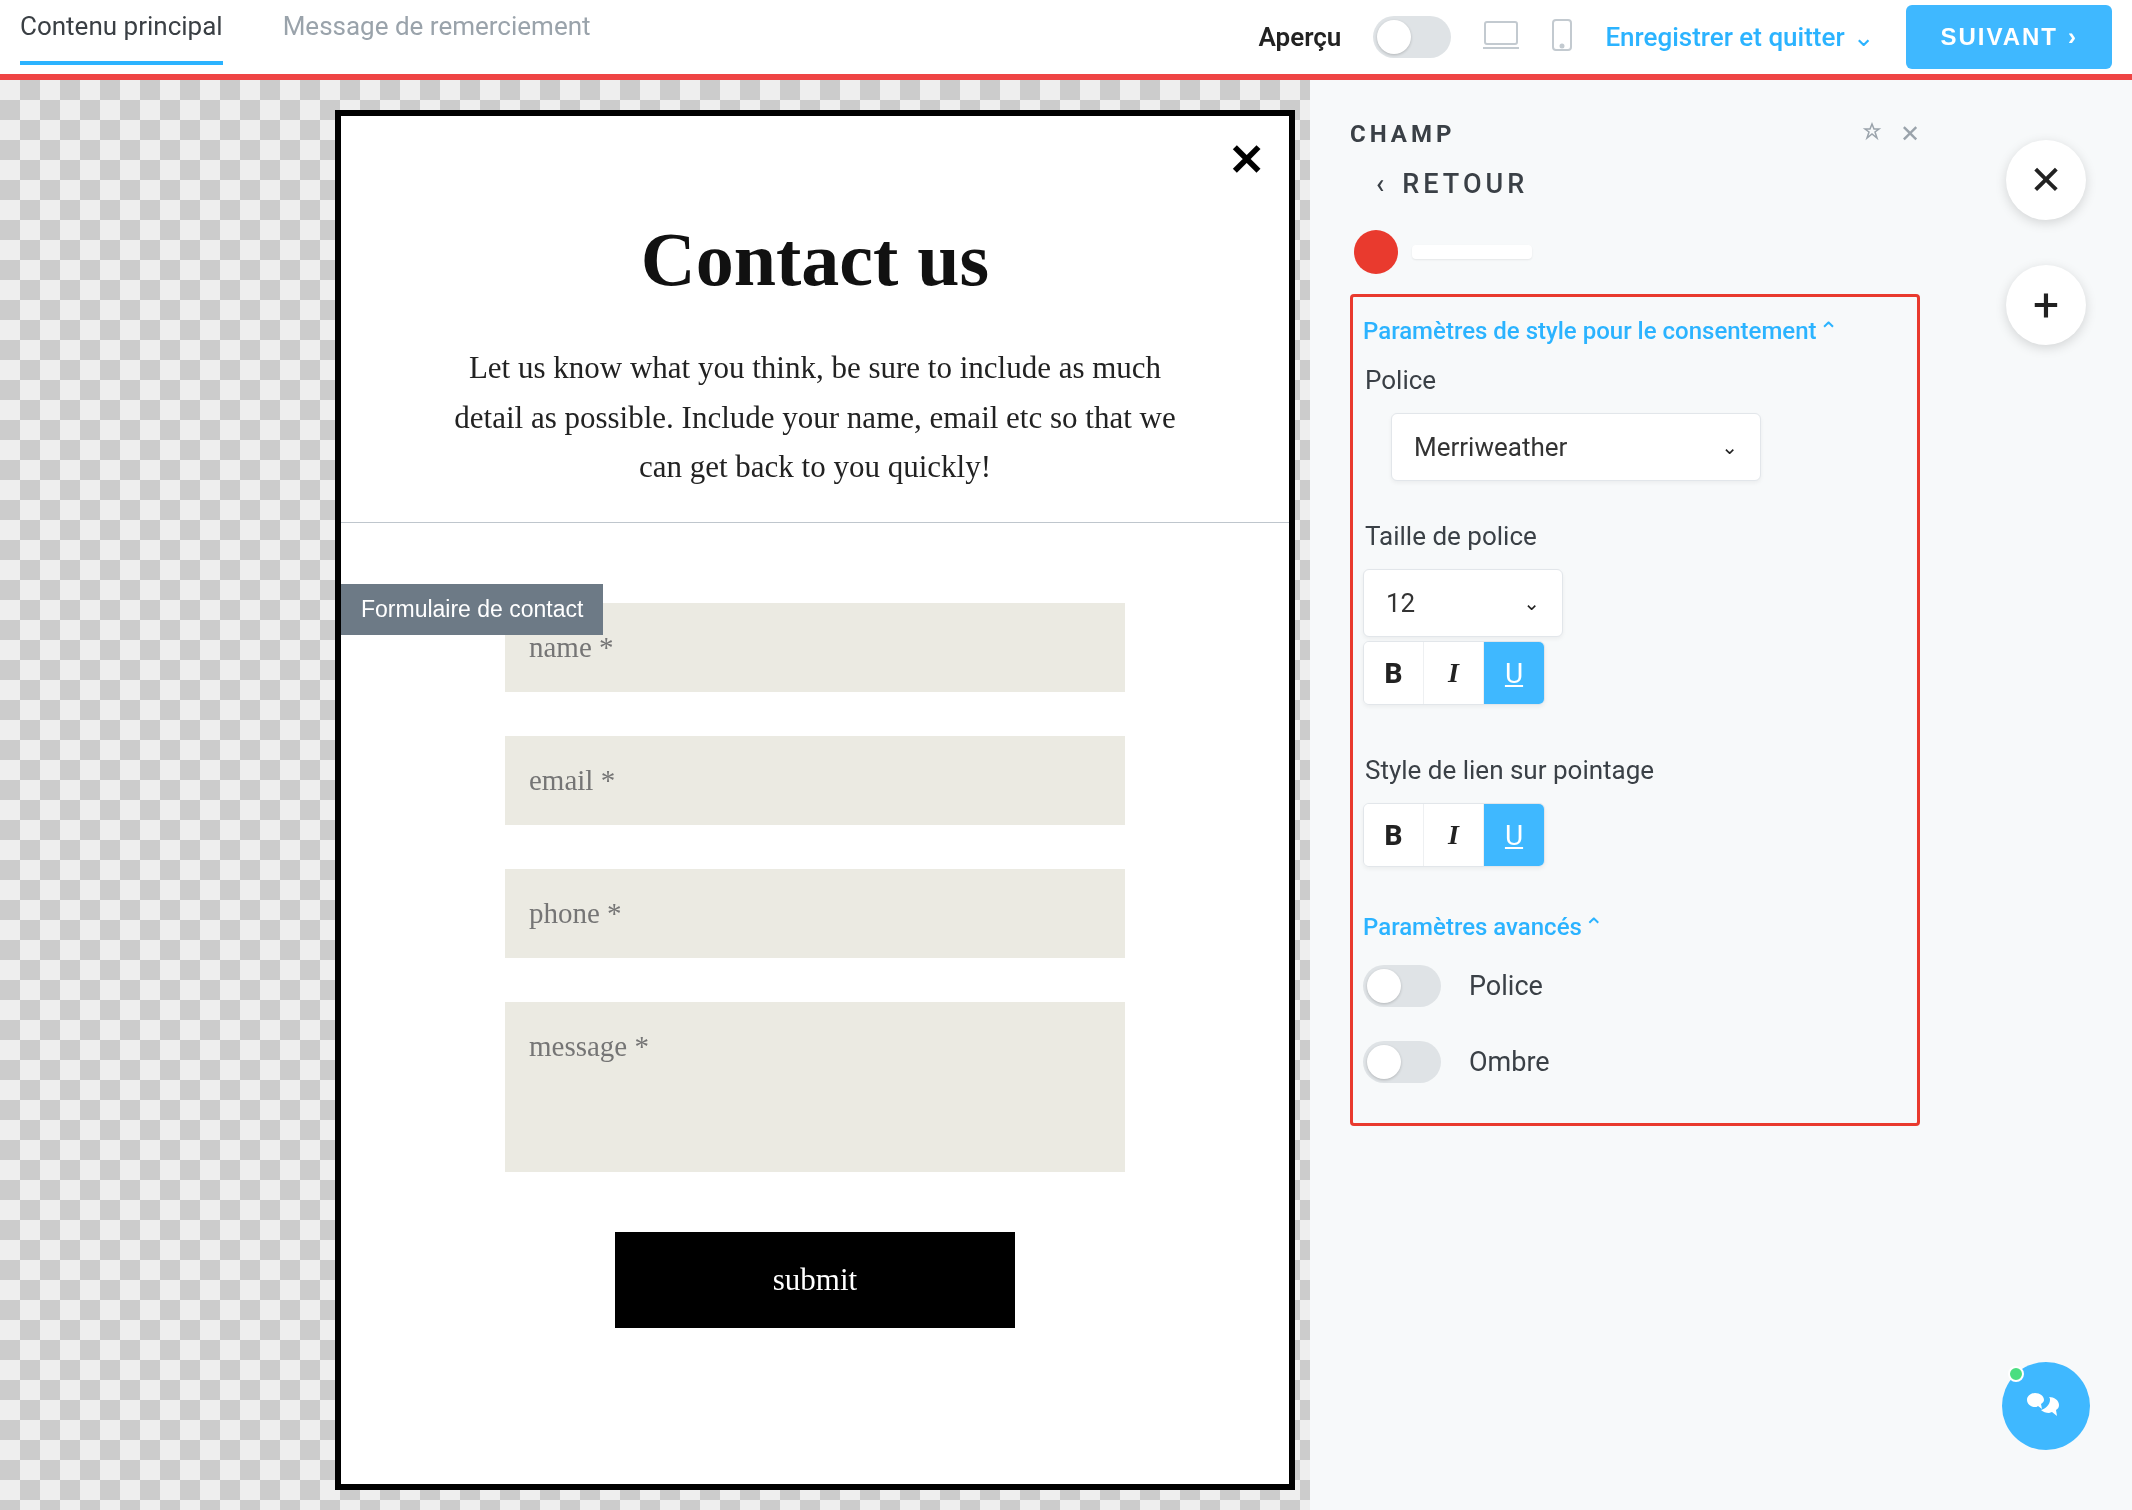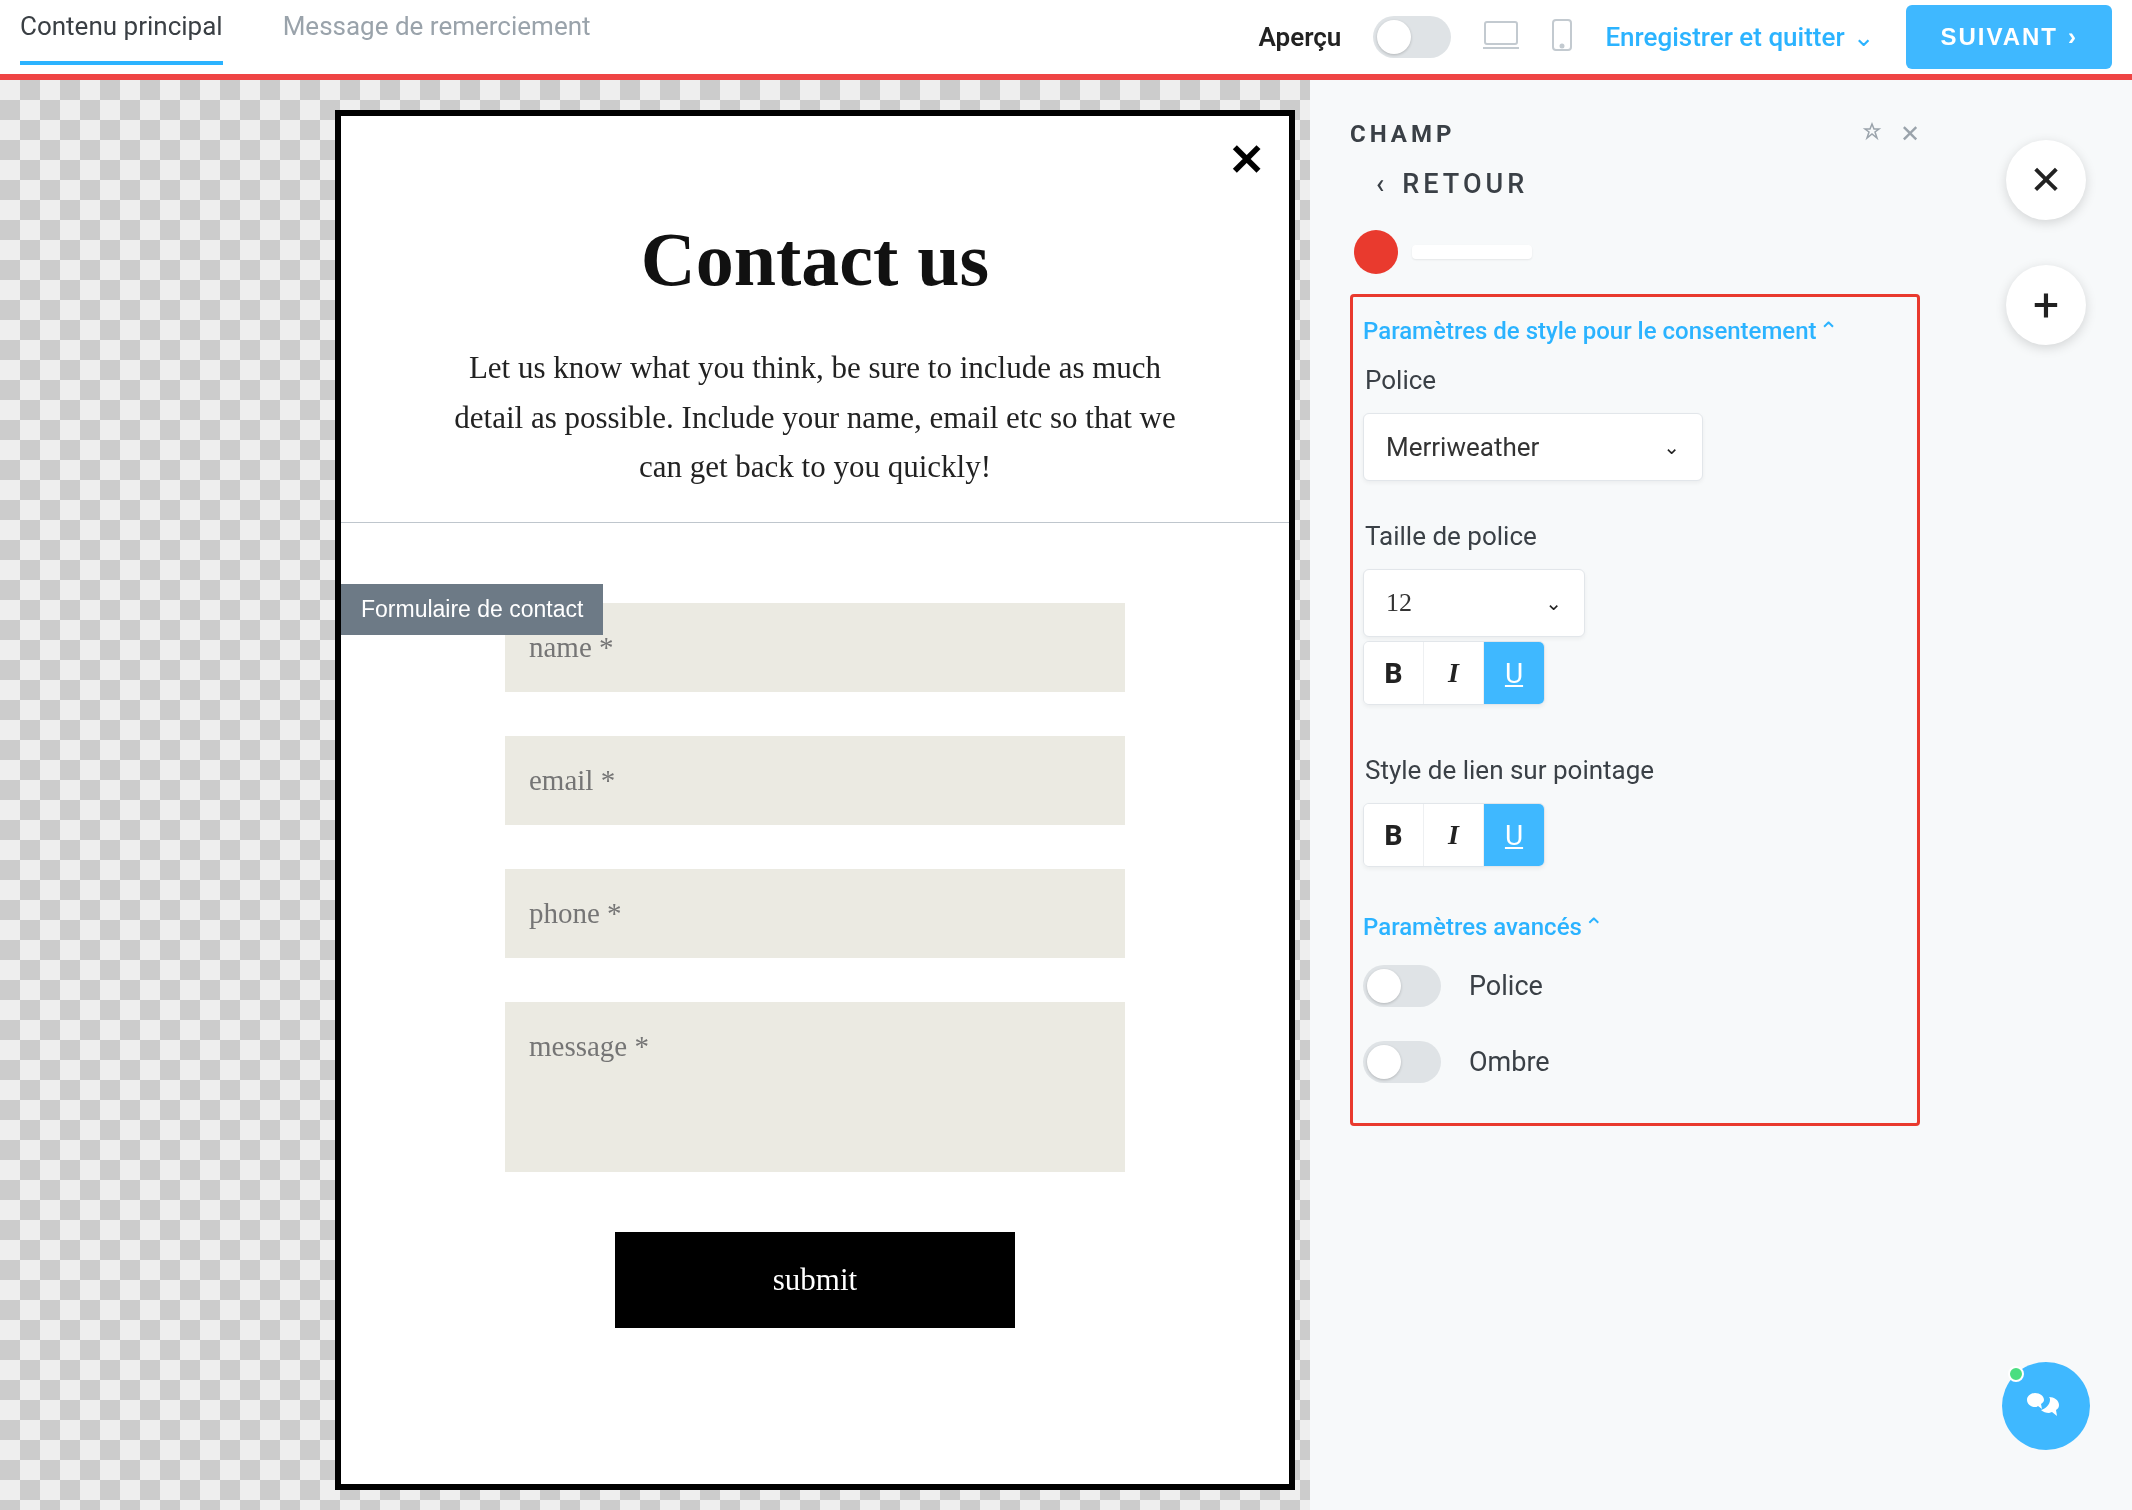--- a/index.html
+++ b/index.html
@@ -52,22 +52,22 @@
   .panel-actions span { cursor:pointer; font-size:24px; }
   .back-btn { display: flex; align-items: center; gap: 14px; font-size: 27px; letter-spacing: 4px; color: #3a4046; font-weight: 500; margin-left: 26px; cursor: pointer; }
   .red-dot-row { margin: 30px 0 20px; display:flex; align-items:center; gap:14px; }
   .red-dot { width: 44px; height: 44px; border-radius: 50%; background: #e93a2e; margin-left: 4px; }
   .white-bar { width: 120px; height: 14px; background:#fff; border-radius: 4px; box-shadow: 0 1px 2px rgba(0,0,0,0.08);}
   
   .highlight-box { border: 3px solid #e93a2e; border-radius: 4px; padding: 20px 20px 30px 10px; margin-top: 8px; }
   .section-link { color: #2bb3ff; font-size: 24px; font-weight: 500; display: flex; align-items: center; gap: 2px; cursor: pointer; margin-bottom: 20px; }
   .field-label { font-size: 26px; color: #3a4046; margin: 18px 0 18px 2px; }
   .dropdown { background: #fff; border: 1px solid #e2e6ea; border-radius: 6px; padding: 18px 22px; font-size: 26px; color: #333; display: flex; align-items: center; justify-content: space-between; cursor: pointer; box-shadow: 0 2px 4px rgba(0,0,0,0.05); }
-  .dropdown.wide { width: 340px; }
-  .dropdown.narrow { width: 222px; font-family: Liberation Serif, serif; }
+  .dropdown.wide { width: 370px; margin-left: 28px; }
+  .dropdown.narrow { width: 200px; }
   .chev { font-size: 20px; color: #222; }
   
   .style-group { display: flex; margin-top: 4px; border: 1px solid #e2e6ea; border-radius: 6px; overflow: hidden; width: fit-content; box-shadow: 0 2px 4px rgba(0,0,0,0.05);}
   .style-btn { width: 60px; height: 62px; display: flex; align-items: center; justify-content: center; font-size: 28px; background: #fff; cursor: pointer; border-right: 1px solid #eef0f2; color:#222;}
   .style-btn:last-child { border-right: none; }
   .style-btn.bold { font-weight: 800; }
   .style-btn.italic { font-style: italic; font-family: Georgia, serif; font-weight: 600;}
   .style-btn.underline { text-decoration: underline; }
   .style-btn.active { background: #3fb8ff; color: #fff; }
   

